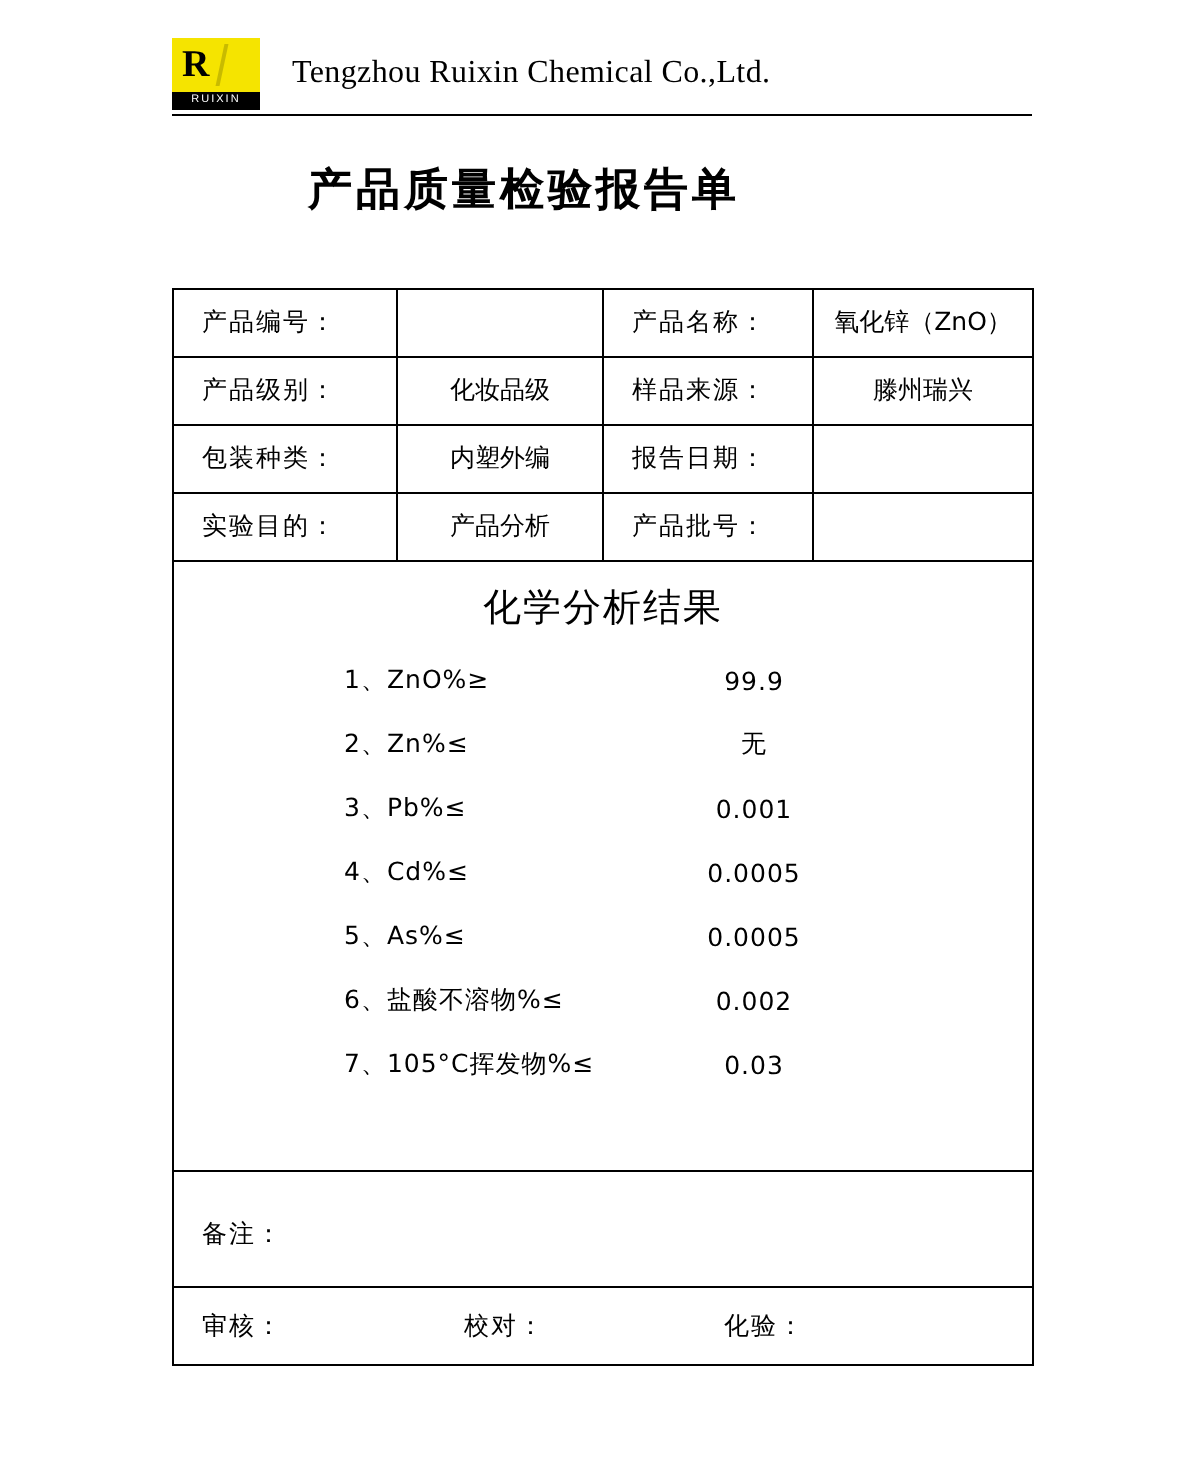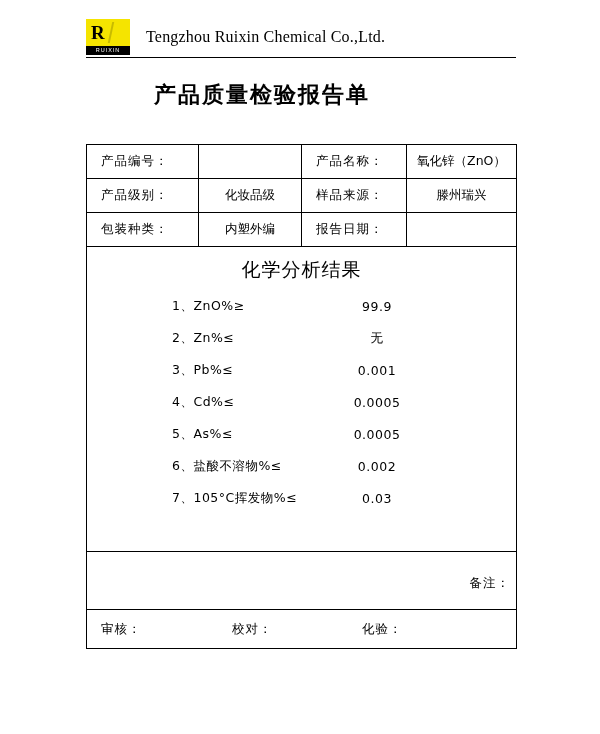--- a/index.html
+++ b/index.html
@@ -179,21 +179,21 @@
     text-align: center;
     letter-spacing: 0.5px;
   }
 
   
   .remark-cell {
     height: 58px !important;
     vertical-align: top;
     padding-top: 6px !important;
     padding-left: 14px !important;
-    text-align: right;
+    text-align: left;
     letter-spacing: 1px;
     margin-left: 28px;
   }
   .sign-cell {
     height: 38px !important;
     padding: 0 !important;
   }
   .sign-inner {
     display: flex;
     align-items: center;
@@ -243,20 +243,26 @@
         <td class="val">化妆品级</td>
         <td class="lbl">样品来源：</td>
         <td class="val">滕州瑞兴</td>
       </tr>
       <tr>
         <td class="lbl">包装种类：</td>
         <td class="val">内塑外编</td>
         <td class="lbl">报告日期：</td>
         <td class="val"></td>
       </tr>
+      <tr>
+        <td class="lbl">实验目的：</td>
+        <td class="val">产品分析</td>
+        <td class="lbl">产品批号：</td>
+        <td class="val"></td>
+      </tr>
 
       <tr>
         <td class="results-cell" colspan="4">
           <div class="results-inner">
             <div class="results-heading">化学分析结果</div>
 
             <div class="result-row">
               <span class="rname">1、ZnO%≥</span>
               <span class="rval">99.9</span>
             </div>

